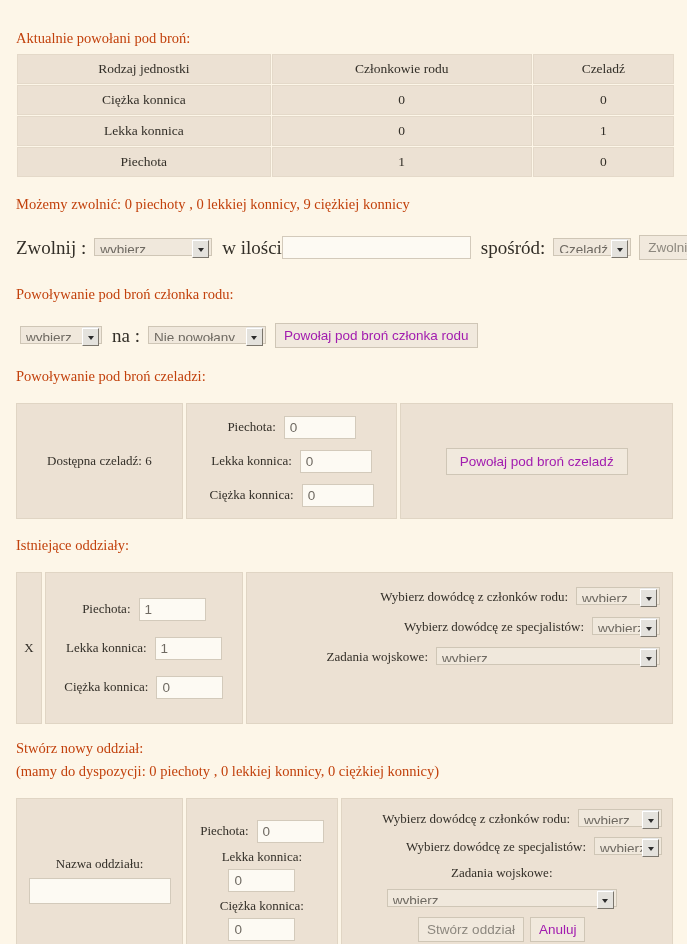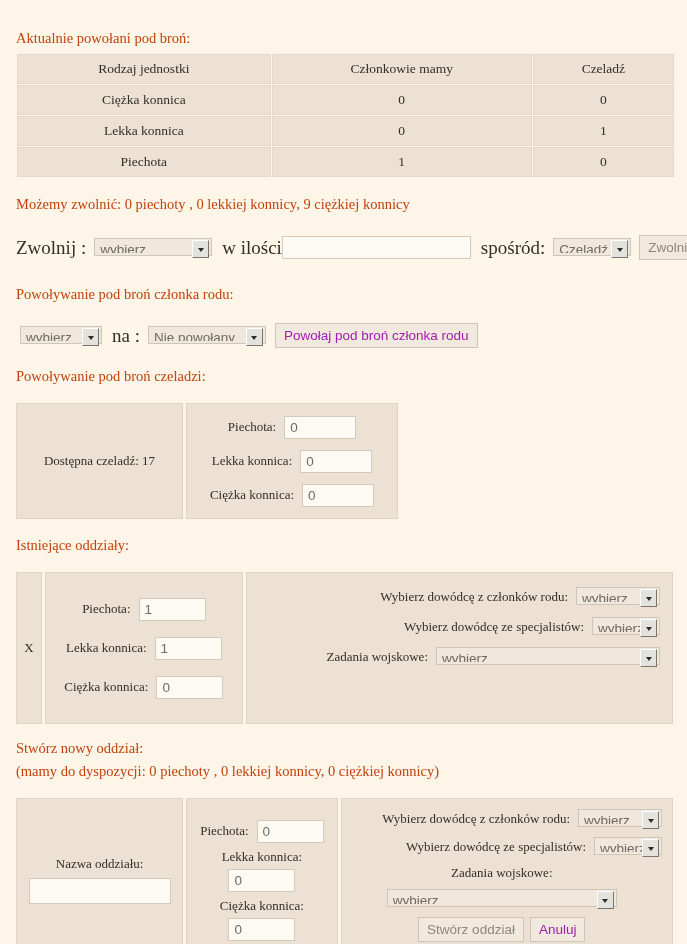--- a/index.html
+++ b/index.html
@@ -171,21 +171,21 @@
 <body>
 
 <div class="page">
 
   <div class="section-label">Aktualnie powołani pod broń:</div>
 
   <table class="troops">
     <tbody>
       <tr>
         <td class="col-type">Rodzaj jednostki</td>
-        <td class="col-clan">Członkowie mamy</td>
+        <td class="col-clan">Członkowie rodu</td>
         <td class="col-serv">Czeladź</td>
       </tr>
       <tr>
         <td class="col-type">Ciężka konnica</td>
         <td class="col-clan">0</td>
         <td class="col-serv">0</td>
       </tr>
       <tr>
         <td class="col-type">Lekka konnica</td>
         <td class="col-clan">0</td>
@@ -250,41 +250,46 @@
 
   <div style="height:20px"></div>
 
   <div class="section-label">Powoływanie pod broń czeladzi:</div>
 
   <div style="height:12px"></div>
 
   <div class="panels">
     <div class="panel" style="width:167px;height:116px">
       <div class="center-col">
-        <span class="lbl">Dostępna czeladź: 17</span>
+        <span class="lbl">Dostępna czeladź: 6</span>
       </div>
     </div>
 
     <div class="panel" style="width:212px;height:116px">
       <div class="center-col" style="gap:11px">
         <div class="field-row">
           <span class="lbl">Piechota:</span>
           <input class="txtin" style="width: 60px;" type="text" value="0">
         </div>
         <div class="field-row">
           <span class="lbl">Lekka konnica:</span>
           <input class="txtin" style="width: 60px;" type="text" value="0">
         </div>
         <div class="field-row">
           <span class="lbl">Ciężka konnica:</span>
           <input class="txtin" style="width: 60px;" type="text" value="0">
         </div>
       </div>
     </div>
 
+    <div class="panel" style="width:273px;height:116px">
+      <div class="center-col">
+        <button class="btn" style="padding:4px 13px;height:27px">Powołaj pod broń czeladź</button>
+      </div>
+    </div>
   </div>
 
   <div style="height:18px"></div>
 
   <div class="section-label">Istniejące oddziały:</div>
 
   <div style="height:12px"></div>
 
   <div class="panels">
     <div class="panel" style="width:26px;height:152px">

